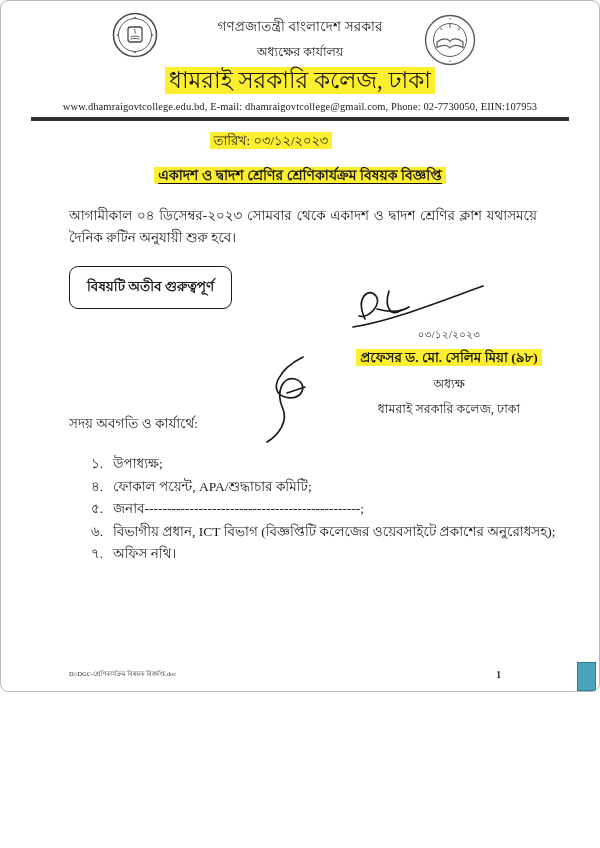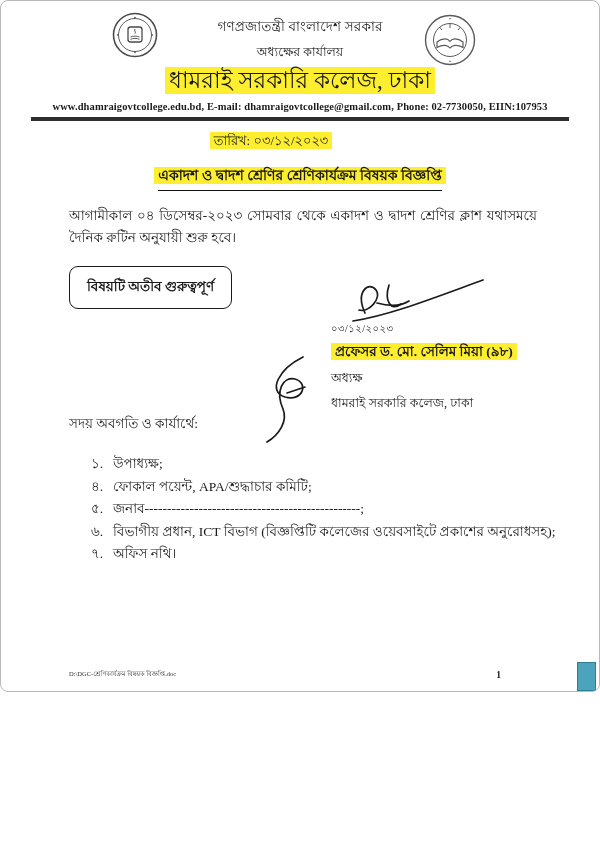--- a/index.html
+++ b/index.html
@@ -11,35 +11,35 @@
     color:#1a1a1a;
   }
   
   .letterhead { position:relative; padding-top:15px; text-align:center; }
   .seal { position:absolute; }
   .seal-left { left:111px; top:11px; }
   .seal-right { left:423px; top:13px; }
   .h-line1 { font-size:13.5px; letter-spacing:.2px; }
   .h-line2 { font-size:12.5px; margin-top:4px; }
   .college-line { font-size:23px; margin-top:5px; line-height:1.15; }
-  .contact-line { font-size:10.5px; font-weight:bold; margin-top:7px; letter-spacing:.1px; }
+  .contact-line { font-size:10.5px; font-weight:normal; margin-top:7px; letter-spacing:.1px; }
   .header-rule { margin:5px 30px 0 30px; height:3px;
     border-top:3px solid #2e2e2e; border-bottom:1px solid #2e2e2e; }
   
   .hl { background:#fdee2f; padding:1px 4px; }
   
   .date-row { text-align:center; padding-right:58px; margin-top:10px; font-size:13px; }
   .title-row { text-align:center; margin-top:12px; font-size:14px; font-weight:bold; }
-  .title-row .hl span { border-bottom:1.2px solid #111; padding-bottom:7px; }
+  .title-row .hl span { border-bottom:1.2px solid #111; padding-bottom:0; }
   .body-para { margin:17px 62px 0 68px; font-size:13.5px; line-height:1.62; text-align:justify; }
   .note-box-wrap { margin:17px 8px 0 68px; }
   .note-box { display:inline-block; border:1.6px solid #1a1a1a; border-radius:9px;
     padding:9px 17px; font-size:13.5px; font-weight:bold; }
   
-  .sig-block { position:absolute; left:330px; top:254px; width:236px; }
+  .sig-block { position:absolute; left:330px; top:260px; width:236px; text-align:center; }
   .sig-mark { margin-left:26px; }
   .sig-date { font-size:10px; margin-top:-6px; letter-spacing:.5px; }
   .sig-name { font-size:13.5px; font-weight:bold; margin-top:3px; }
   .sig-role { font-size:12.5px; margin-top:5px; }
   .sig-inst { font-size:12.5px; margin-top:5px; }
   
   .dist-heading { margin:104px 0 1px 68px; font-size:13.5px; }
   .paraph { position:absolute; left:256px; top:352px; }
   .dist-list { margin:17px 0 0 90px; list-style:none; font-size:13.5px; }
   .dist-list li { line-height:22.5px; }

